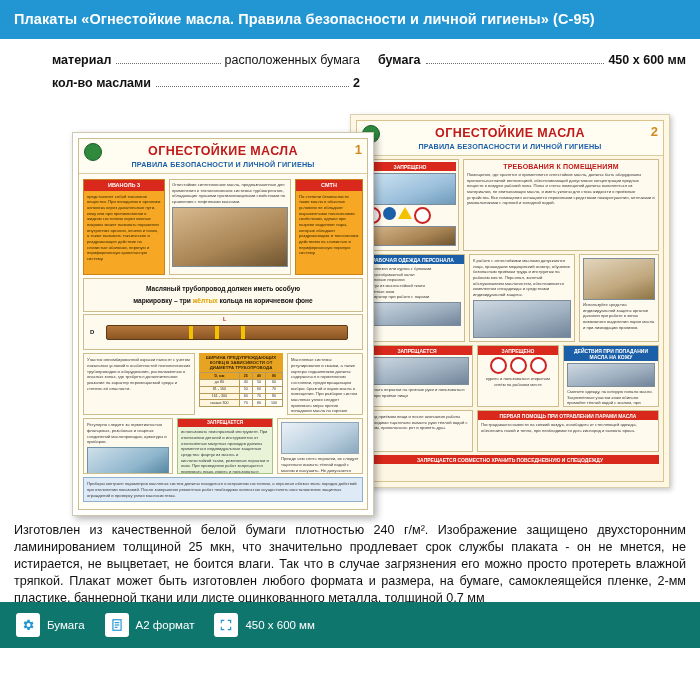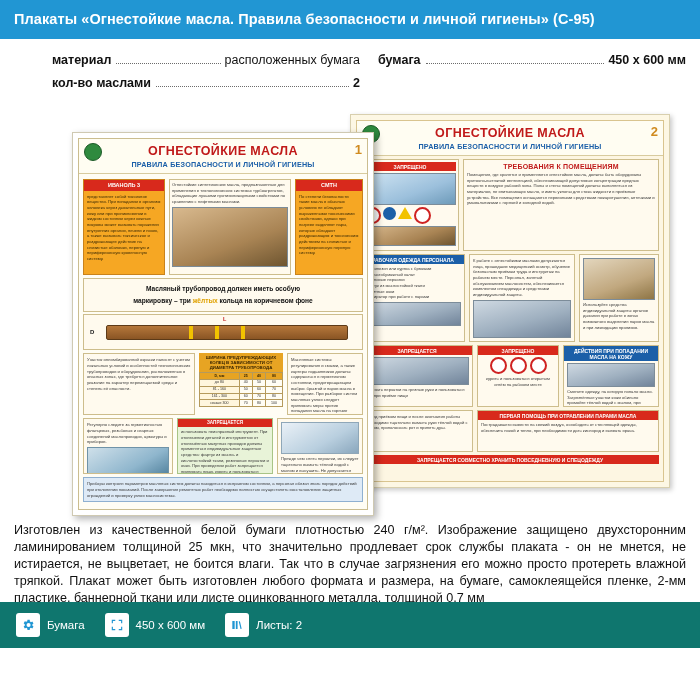--- a/index.html
+++ b/index.html
@@ -645,34 +645,37 @@
     <div class="feature">
       <span class="ico">
         <svg width="14" height="14" viewBox="0 0 24 24" fill="#2196d3">
             <path d="M19.4 13a7.6 7.6 0 0 0 0-2l2-1.5-2-3.4-2.4 1a7.6 7.6 0 0 0-1.7-1L14.9 3h-3.8l-.4 2.6c-.6.2-1.2.6-1.7 1l-2.4-1-2 3.4L6.6 11a7.6 7.6 0 0 0 0 2l-2 1.5 2 3.4 2.4-1c.5.4 1.1.8 1.7 1l.4 2.6h3.8l.4-2.6c.6-.2 1.2-.6 1.7-1l2.4 1 2-3.4-2-1.5zM13 15.5a3.5 3.5 0 1 1 0-7 3.5 3.5 0 0 1 0 7z"></path>
           </svg>
       </span>
       <span>Бумага</span>
     </div>
 
 
+    <div class="feature">
+      <span class="ico">
+        <svg width="14" height="14" viewBox="0 0 24 24" fill="none" stroke="#2196d3" stroke-width="2">
+            <rect x="5" y="3" width="14" height="18"></rect>
+            <line x1="8" y1="8" x2="16" y2="8"></line>
+            <line x1="8" y1="12" x2="16" y2="12"></line>
+            <line x1="8" y1="16" x2="13" y2="16"></line>
+          </svg>
+      </span>
+      <span>А2 формат</span>
+    </div>
 
     <div class="feature">
       <span class="ico">
         <svg width="14" height="14" viewBox="0 0 24 24" fill="none" stroke="#2196d3" stroke-width="2">
             <path d="M4 9V4h5M20 9V4h-5M4 15v5h5M20 15v5h-5"></path>
           </svg>
       </span>
       <span>450 x 600 мм</span>
     </div>
 
-    <div class="feature">
-      <span class="ico">
-        <svg width="14" height="14" viewBox="0 0 24 24" fill="#2196d3">
-            <path d="M4 5h4v14H4zM10 5h3v14h-3zM15 6l3 13 2-.5L17 5.5z"></path>
-          </svg>
-      </span>
-      <span>Листы: 2</span>
-    </div>
 
   </div>
 
 </div>
 
 </body></html>

